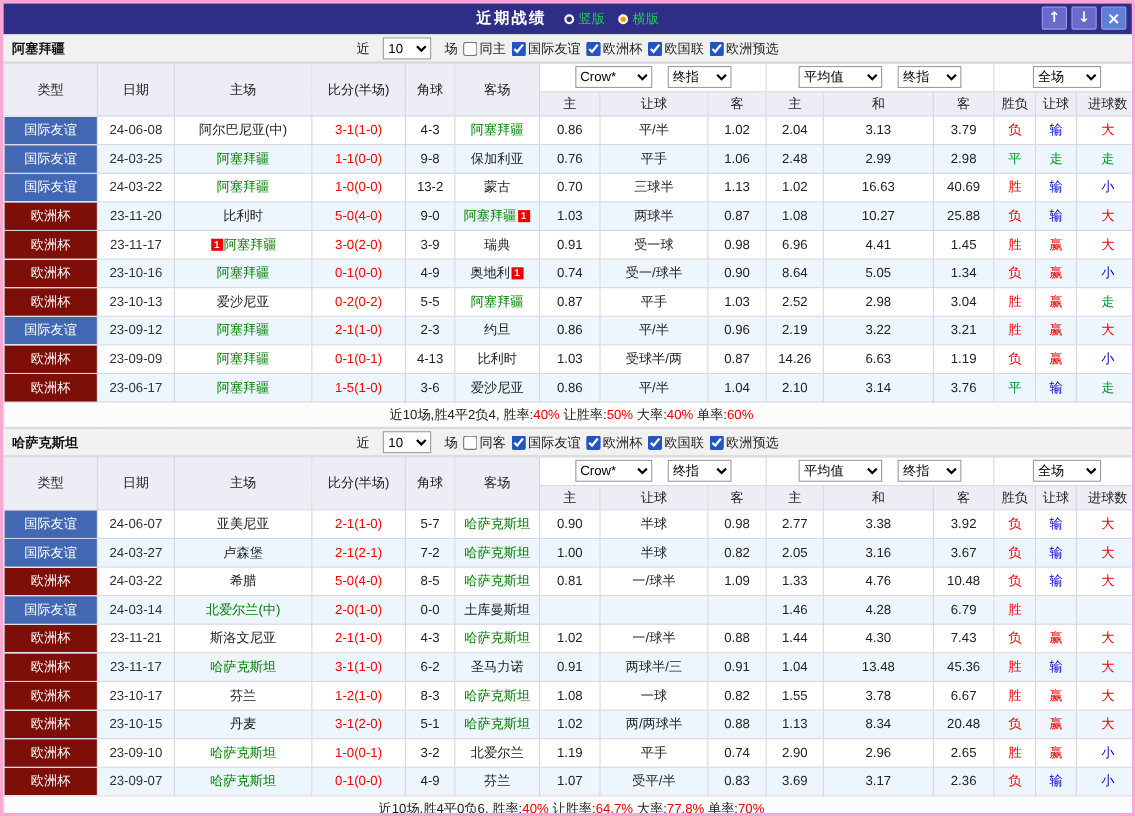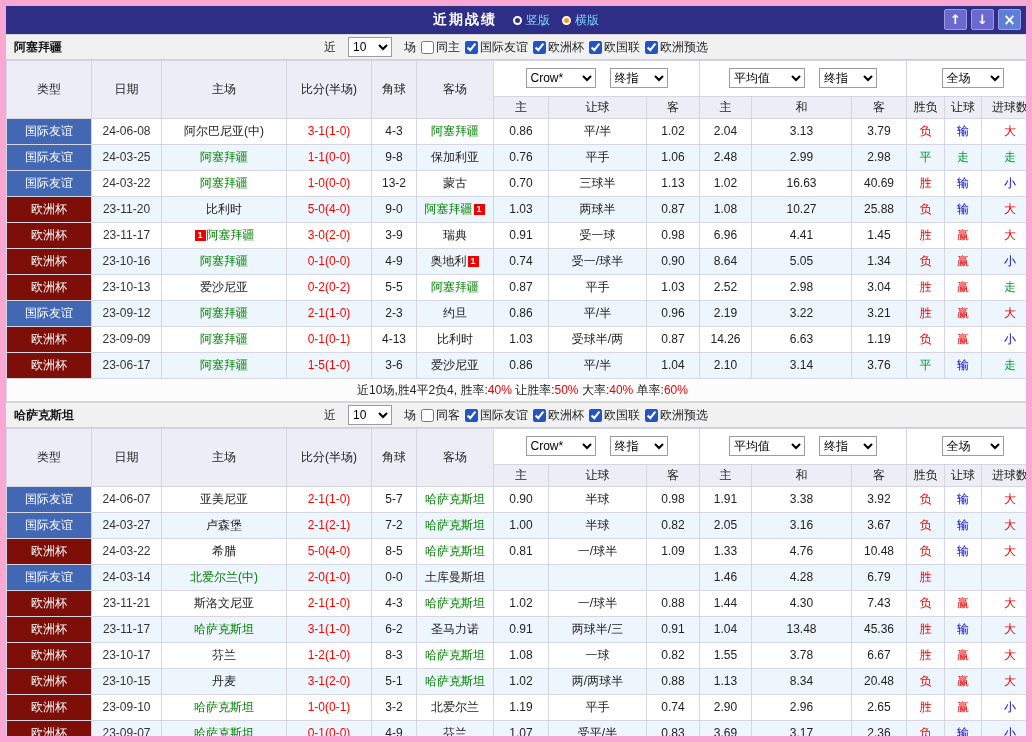--- a/index.html
+++ b/index.html
@@ -1,30 +1,30 @@
 <!DOCTYPE html>
 <html><head>
 <meta charset="utf-8">
 <style>
   * { margin:0; padding:0; box-sizing:border-box; }
   html,body { background:#fff; }
   body {
     width:1032px; height:742px; overflow:hidden;
     font-family:"Liberation Sans", sans-serif; font-size:12px; color:#222;
   }
-  .window { width:1032px; height:742px; border:6px solid #f9a8d4; overflow:hidden; background:#fff; }
+  .window { width:1032px; height:742px; border:3px solid #f9a8d4; overflow:hidden; background:#fff; }
 
   
   .topbar {
     height:28px; background:#2e2e86; color:#fff;
     display:flex; align-items:center; justify-content:center; position:relative;
   }
   .topbar-title { font-weight:bold; font-size:14px; letter-spacing:2px; }
   .radios { display:flex; align-items:center; gap:12px; margin-left:16px; }
-  .radio { display:flex; align-items:center; gap:4px; cursor:pointer; font-size:12px; color:#7dd3fc; }
+  .radio { display:flex; align-items:center; gap:4px; cursor:pointer; font-size:12px; color:#22c55e; }
   .rdot { width:9px; height:9px; border:2px solid #fff; border-radius:50%; background:transparent; display:inline-block; }
   .rdot.sel { background:#ff9900; }
   .tb-btns { position:absolute; right:5px; top:3px; display:flex; gap:4px; }
   .tb-btn {
     width:23px; height:21px; background:#6a6ace; border:1px solid #9a9ae8; color:#fff;
     font-size:13px; font-weight:bold; cursor:pointer; display:flex; align-items:center; justify-content:center; border-radius:2px;
     font-family:"DejaVu Sans", sans-serif;
   }
   .tb-btn.close { background:#5d7fd6; font-size:15px; }
 
@@ -39,21 +39,21 @@
   input[type=checkbox] { accent-color:#2453c4; width:13px; height:13px; margin:0; vertical-align:-2px; }
   select { font-family:"Liberation Sans", sans-serif; font-size:12px; height:20px; border:1px solid #9a9aa8; background:#fff; }
 
   
   table.grid { width:100%; border-collapse:collapse; table-layout:fixed; }
   .grid th, .grid td {
     border:1px solid #d6d6e2; text-align:center; padding:0;
     height:25px; line-height:25px; overflow:hidden; white-space:nowrap; font-weight:normal; font-size:12px;
   }
   .grid thead th.hcell { background:#ededf5; color:#222; }
-  .grid thead tr.ddrow th.ddcell { background:#fff; height:36px; }
+  .grid thead tr.ddrow th.ddcell { background:#fff; height:26px; }
   .grid thead tr.subrow th { background:#ededf5; height:21px; line-height:21px; }
   .grid tbody tr:nth-child(even) td { background:#eef6fd; }
   .grid td.lg { color:#fff; }
   .grid td.score { color:#ff0000; }
   .grid td.date { color:#333; }
   .hl { color:#008000; }
   .card {
     display:inline-block; width:11px; height:11px; line-height:11px; background:#ee0000; color:#fff;
     font-size:9px; font-weight:bold; vertical-align:1px; margin:0 1px; text-align:center;
   }
@@ -416,21 +416,21 @@
             <tr class="row">
               <td class="lg" style="background: rgb(66, 104, 179);">国际友谊</td>
               <td class="date">24-06-07</td>
               <td class="team"><span>亚美尼亚</span></td>
               <td class="score">2-1(1-0)</td>
               <td class="corner">5-7</td>
               <td class="team"><span class="hl">哈萨克斯坦</span></td>
               <td class="odds">0.90</td>
               <td class="odds">半球</td>
               <td class="odds">0.98</td>
-              <td class="odds">1.91</td>
+              <td class="odds">2.77</td>
               <td class="odds">3.38</td>
               <td class="odds">3.92</td>
               <td class="res" style="color: rgb(238, 0, 0);">负</td>
               <td class="res" style="color: rgb(0, 0, 204);">输</td>
               <td class="res" style="color: rgb(238, 0, 0);">大</td>
             </tr>
             <tr class="row">
               <td class="lg" style="background: rgb(66, 104, 179);">国际友谊</td>
               <td class="date">24-03-27</td>
               <td class="team"><span>卢森堡</span></td>

